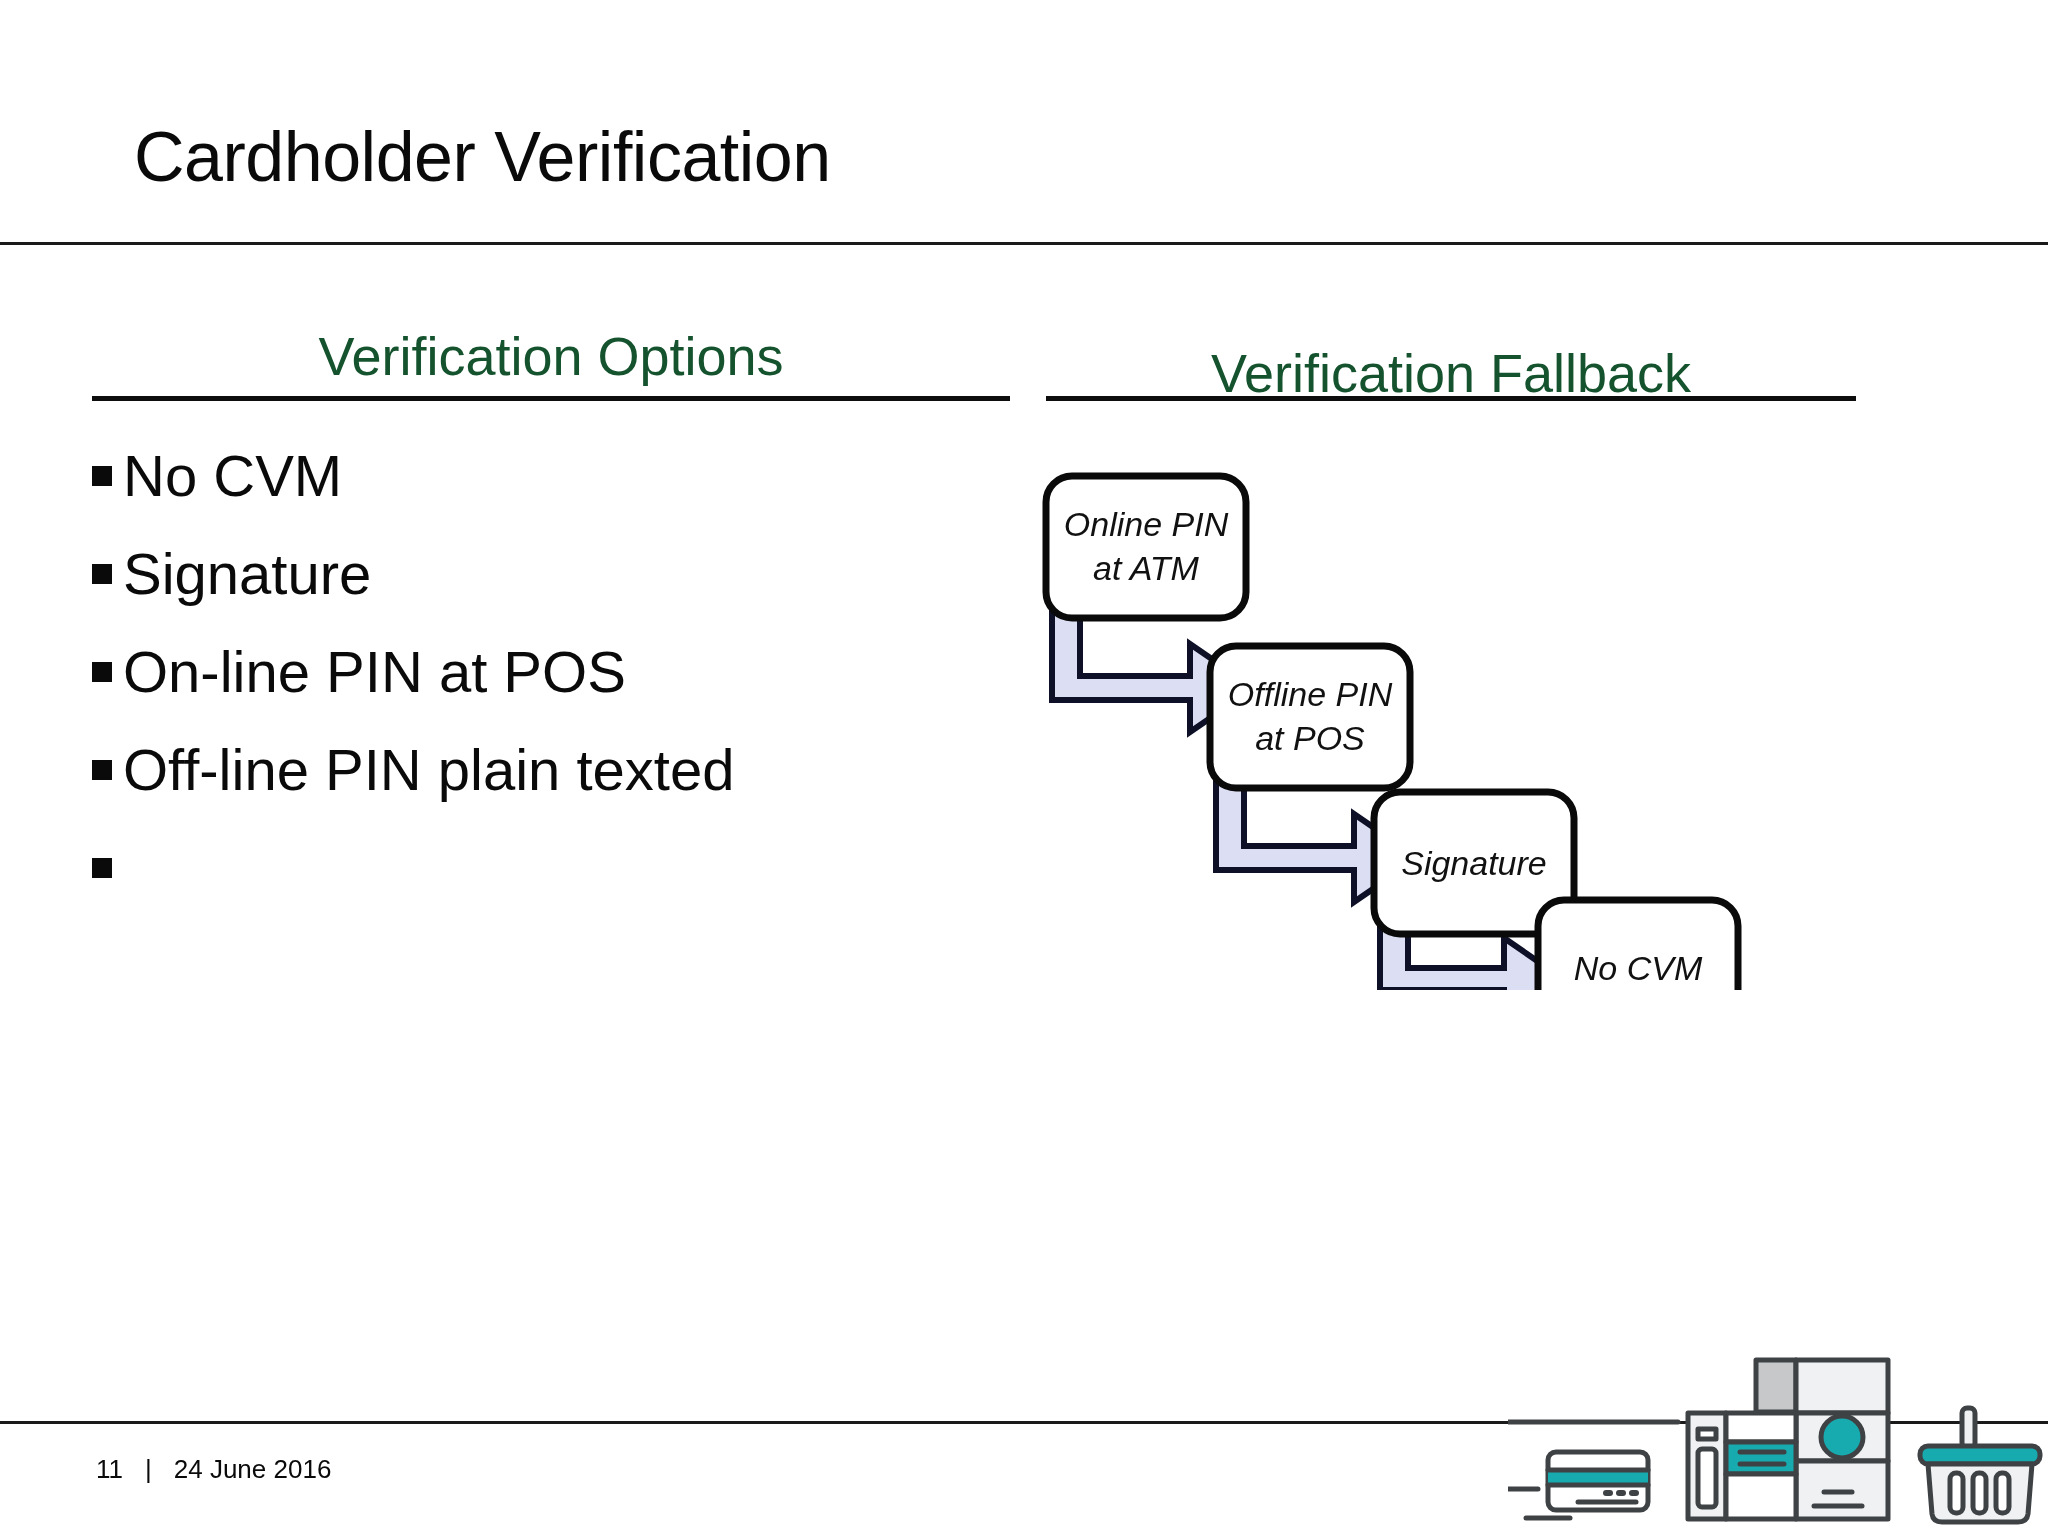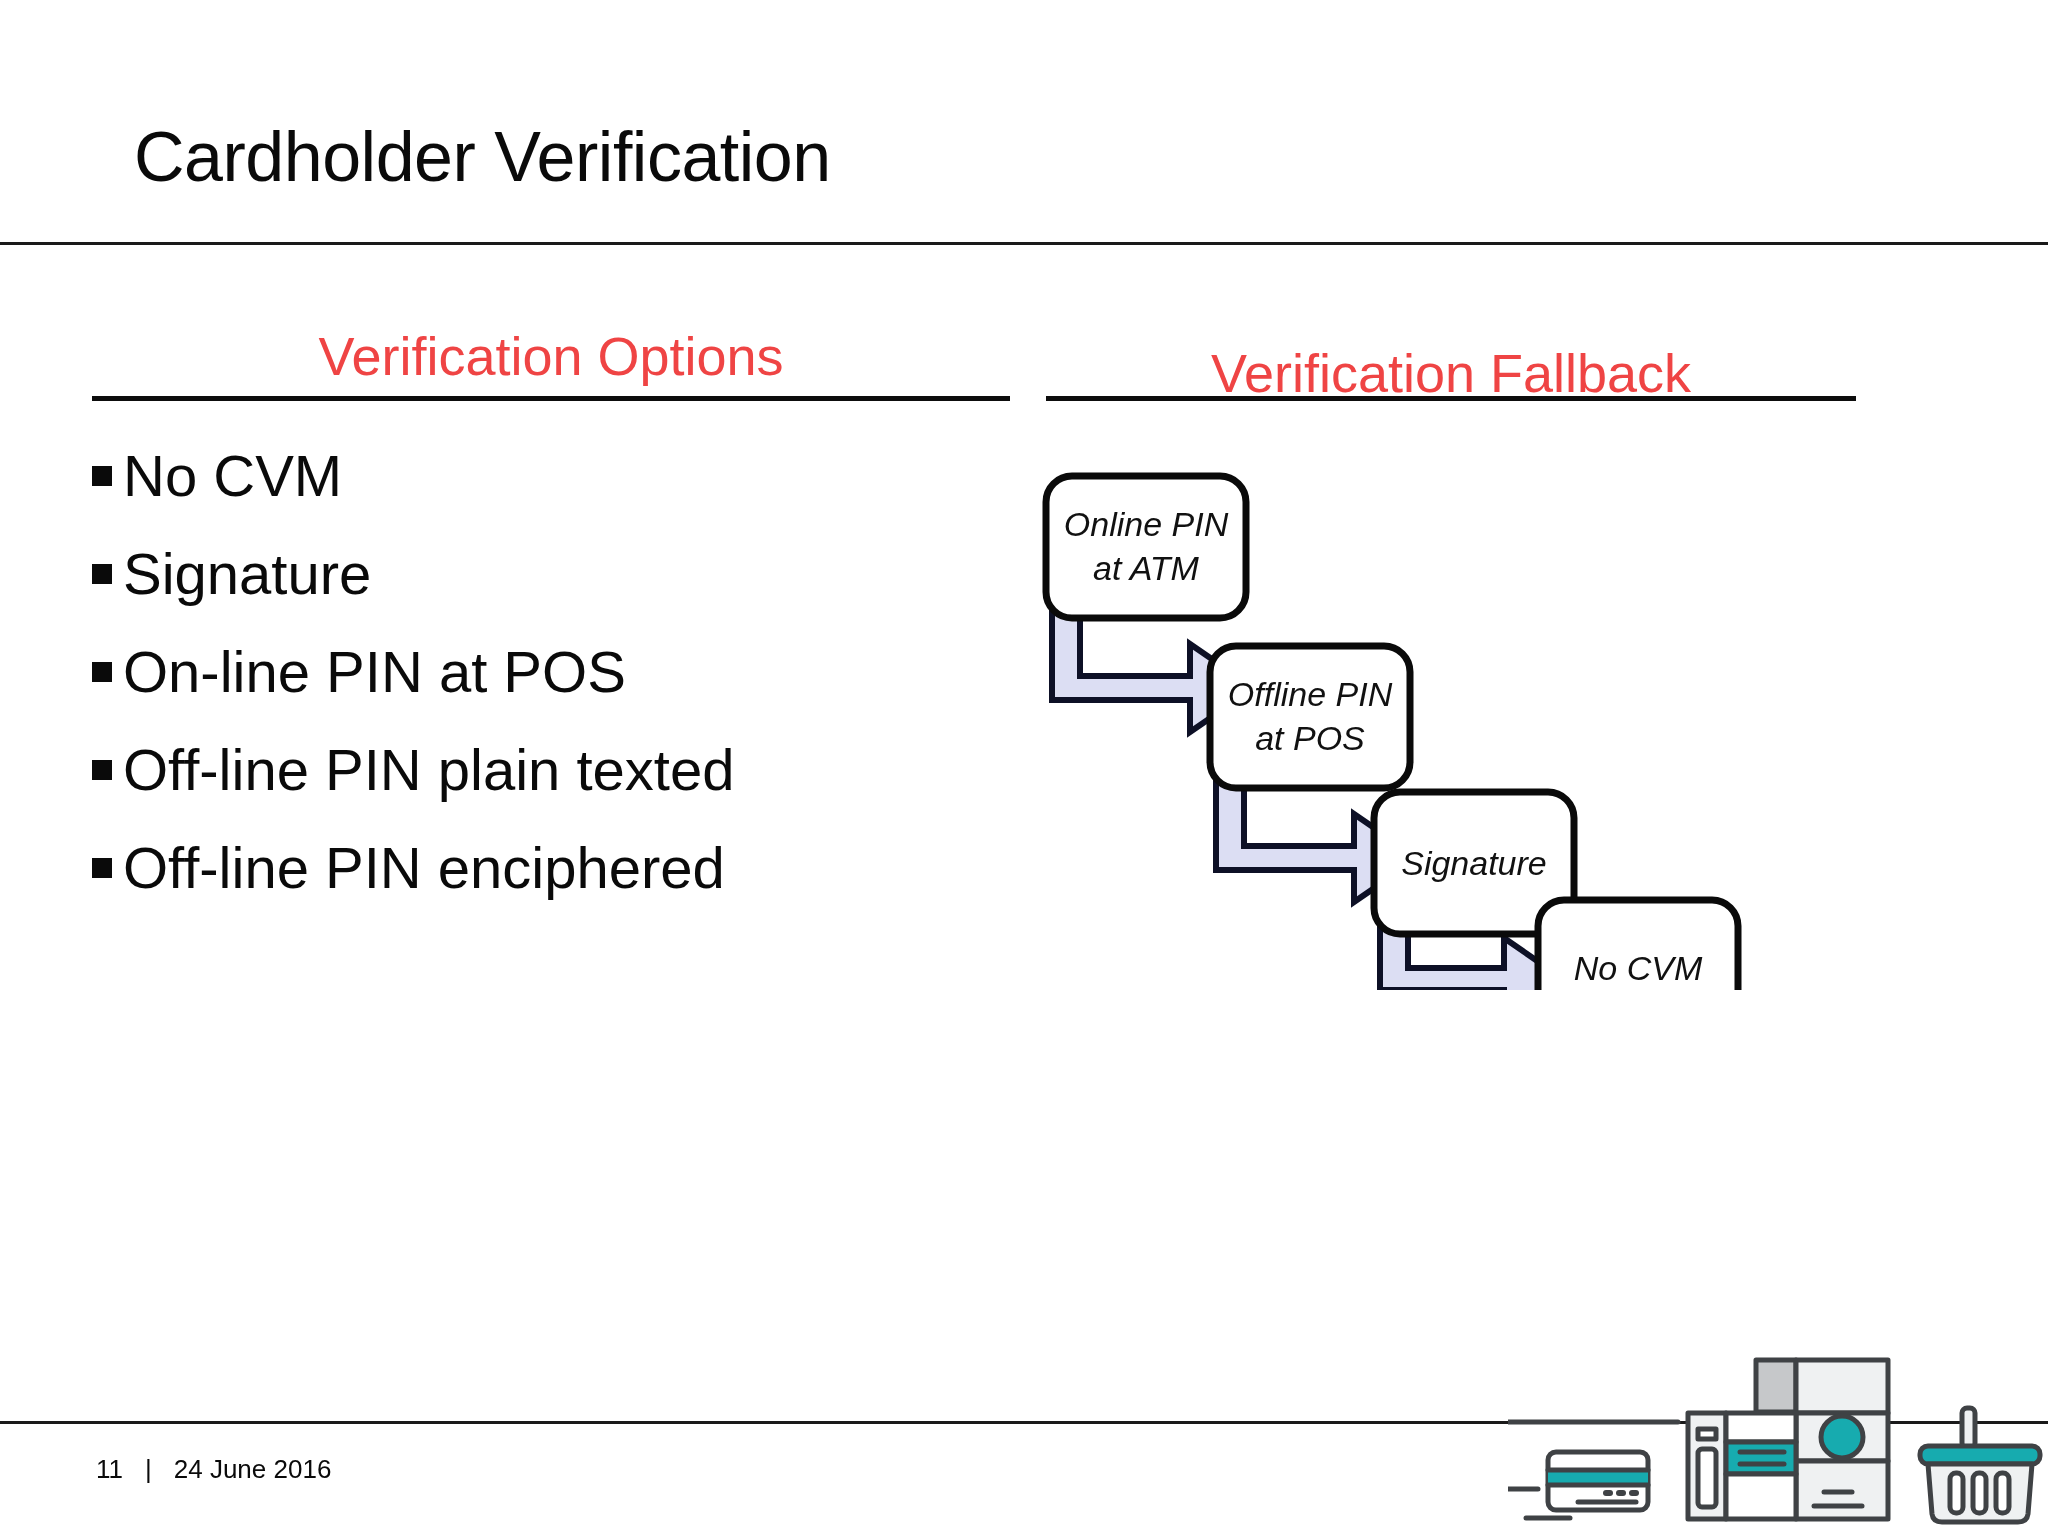--- a/index.html
+++ b/index.html
@@ -45,21 +45,21 @@
     height: 3px;
     background: #1a1a1a;
   }
 
   
   .col-head {
     position: absolute;
     font-size: 54px;
     line-height: 62px;
     font-weight: 400;
-    color: #ef4444;
+    color: #14532d;
     text-align: center;
     white-space: nowrap;
   }
   .col-head-left  { left: 92px;  top: 325px; width: 918px; }
   .col-head-right { left: 1046px; top: 342px; width: 810px; }
 
   .col-rule {
     position: absolute;
     height: 5px;
     background: #0d0d0d;
@@ -155,21 +155,20 @@
   <div class="bullet-item">
     <span class="bullet-marker"></span>
     <span class="bullet-text">On-line PIN at POS</span>
   </div>
   <div class="bullet-item">
     <span class="bullet-marker"></span>
     <span class="bullet-text">Off-line PIN plain texted</span>
   </div>
   <div class="bullet-item">
     <span class="bullet-marker"></span>
-    <span class="bullet-text">Off-line PIN enciphered</span>
   </div>
 </div>
 
 <div class="flow">
   <svg width="720" height="520" viewBox="0 0 720 520" xmlns="http://www.w3.org/2000/svg">
 
     <g>
       <path d="M 14 40 L 14 164 L 124 164 L 124 132 L 188 176 L 124 220 L 124 188 L -14 188 L -14 40 Z" transform="translate(26,42)" fill="#dcdef3" stroke="#0d1026" stroke-width="6" stroke-linejoin="miter"></path>
     </g>
 

